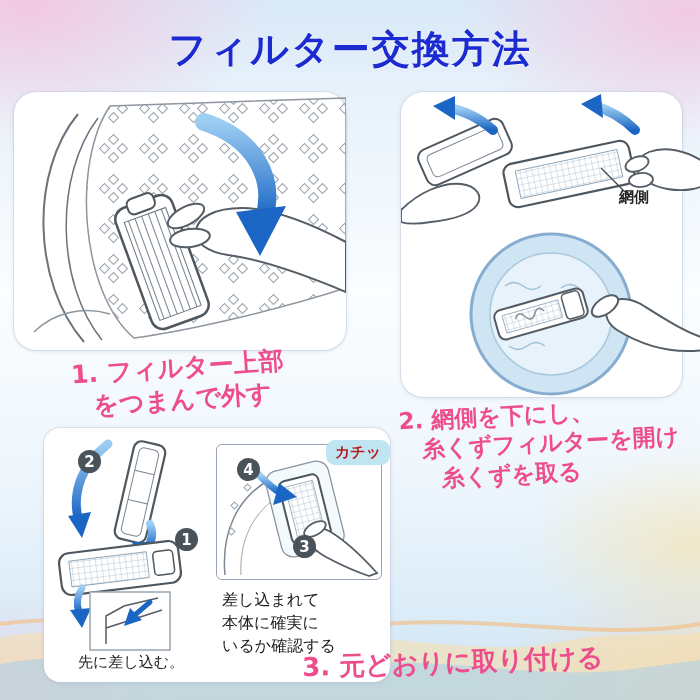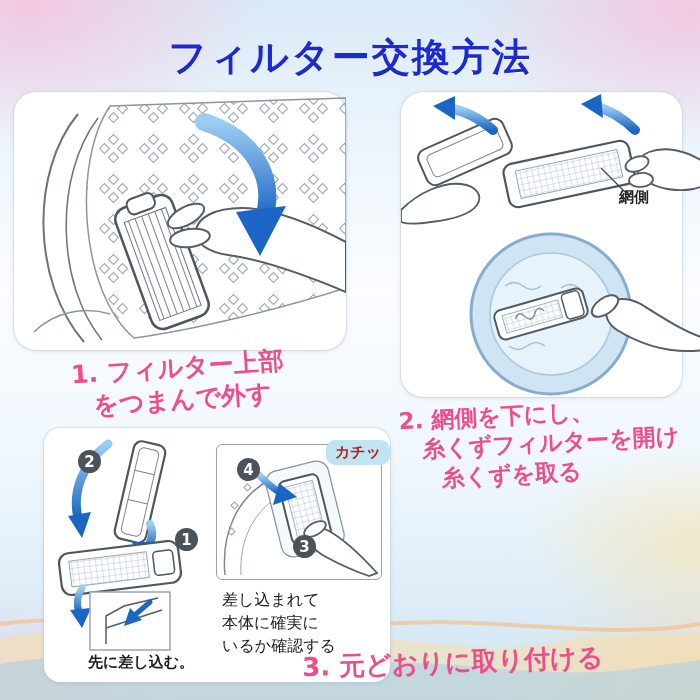--- a/index.html
+++ b/index.html
@@ -13,21 +13,20 @@
       radial-gradient(ellipse 260px 150px at 0% 100%, rgba(243,200,225,.7), rgba(243,200,225,0) 70%),
       radial-gradient(ellipse 300px 160px at 100% 99%, rgba(250,210,170,.6), rgba(250,210,170,0) 70%),
       radial-gradient(ellipse 240px 140px at 99% 78%, rgba(250,224,160,.55), rgba(250,224,160,0) 70%),
       linear-gradient(180deg,#d9e9f8 0%,#e9f3fb 16%,#fbfdff 42%,#eef6fc 68%,#cfe5f5 100%);
   }
   .waves { position:absolute; left:0; bottom:0; }
   .title {
     position:absolute; top:24px; left:0; width:100%; text-align:center;
     font-size:38px; font-weight:bold; color:#1c2bd1; letter-spacing:2px;
     text-shadow:0 1px 0 rgba(255,255,255,.8);
-    margin-top:8px;
   }
   .panel {
     position:absolute; background:#fff; border-radius:22px;
     box-shadow:0 1px 4px rgba(120,140,170,.25), 0 0 0 1px rgba(205,215,228,.5);
   }
   .panel1 { left:14px; top:92px;  width:332px; height:258px; }
   .panel2 { left:401px; top:92px; width:281px; height:305px;text-align:right; }
   .panel3 { left:44px; top:428px; width:346px; height:254px; border-radius:16px; }
   .panel svg { position:absolute; left:0; top:0; }
   .ill3 { left:2px !important; top:2px !important; }
@@ -59,21 +58,21 @@
     background:#4a525a; color:#fff; font-size:15px; font-weight:bold;
     display:flex; align-items:center; justify-content:center; z-index:6;
   }
   .n2 { left:34px;  top:22px; }
   .n1 { left:131px; top:100px; }
   .n4 { left:193px; top:30px; }
   .n3 { left:249px; top:107px; }
 
   .note { position:absolute; color:#1d1d1d; font-size:15px; line-height:1.45; z-index:5; }
   .note div { white-space:nowrap; }
-  .insert-note { left:44px; top:224px;font-weight:bold; }
+  .insert-note { left:34px; top:224px; }
   .check-note  { left:178px; top:160px; font-size:16px; }
 </style>
 </head>
 <body>
 
 <div class="page">
 
   <svg class="waves" width="700" height="120" viewBox="0 0 700 120">
     <path d="M0,44 C 120,28 240,60 360,46 C 480,32 600,62 700,44" stroke="rgba(247,182,110,0.55)" stroke-width="4" fill="none"></path>
     <path d="M0,58 C 90,38 180,78 270,62 C 370,44 470,80 560,62 C 620,50 670,58 700,52 L700,120 L0,120 Z" fill="rgba(252,222,160,0.5)"></path>

